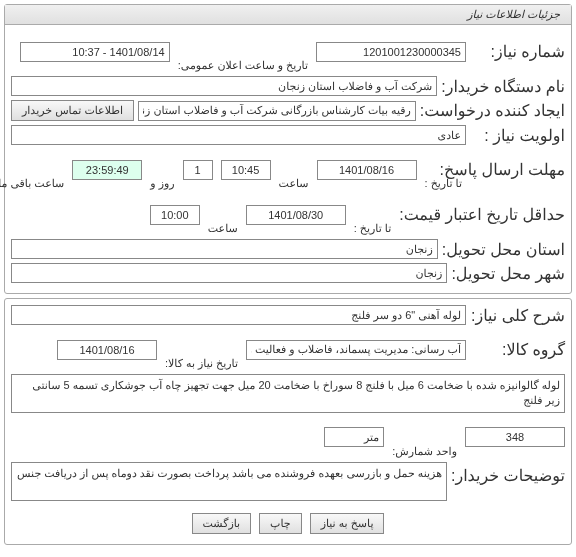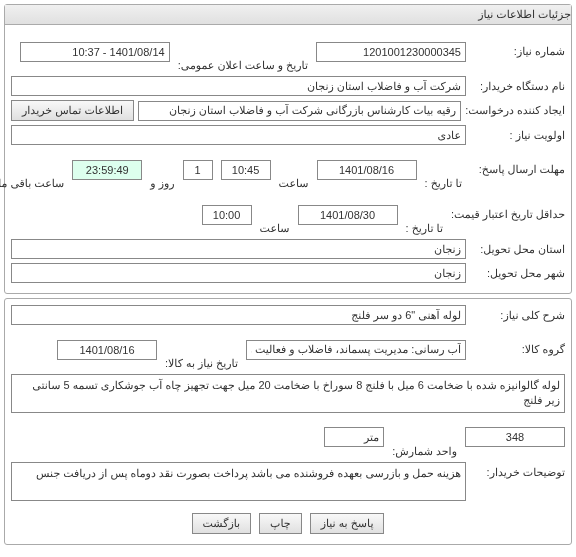--- a/index.html
+++ b/index.html
@@ -17,35 +17,36 @@
 }
 .panel {
   border: 1px solid #aaa;
   margin: 4px;
   border-radius: 3px;
   background: #fff;
 }
 .panel-header {
   background: linear-gradient(to bottom, #f0f0f0, #e0e0e0);
   border-bottom: 1px solid #aaa;
-  padding: 3px 0;
-  font-size: 11px;
-  color: #333;
+  padding: 3px 11px;
+  font-size: 11px;
+  color: #333;
+  font-style: italic;
 }
 .panel-body {
   padding: 6px;
 }
 .row {
   display: flex;
   align-items: center;
   margin-bottom: 4px;
   gap: 4px;
 }
 .label {
-  font-size: 11px;
+  font-size: 16px;
   color: #333;
   white-space: nowrap;
   min-width: 95px;
   text-align: right;
 }
 .label-inline {
   font-size: 11px;
   color: #333;
   white-space: nowrap;
   padding: 0 4px;

